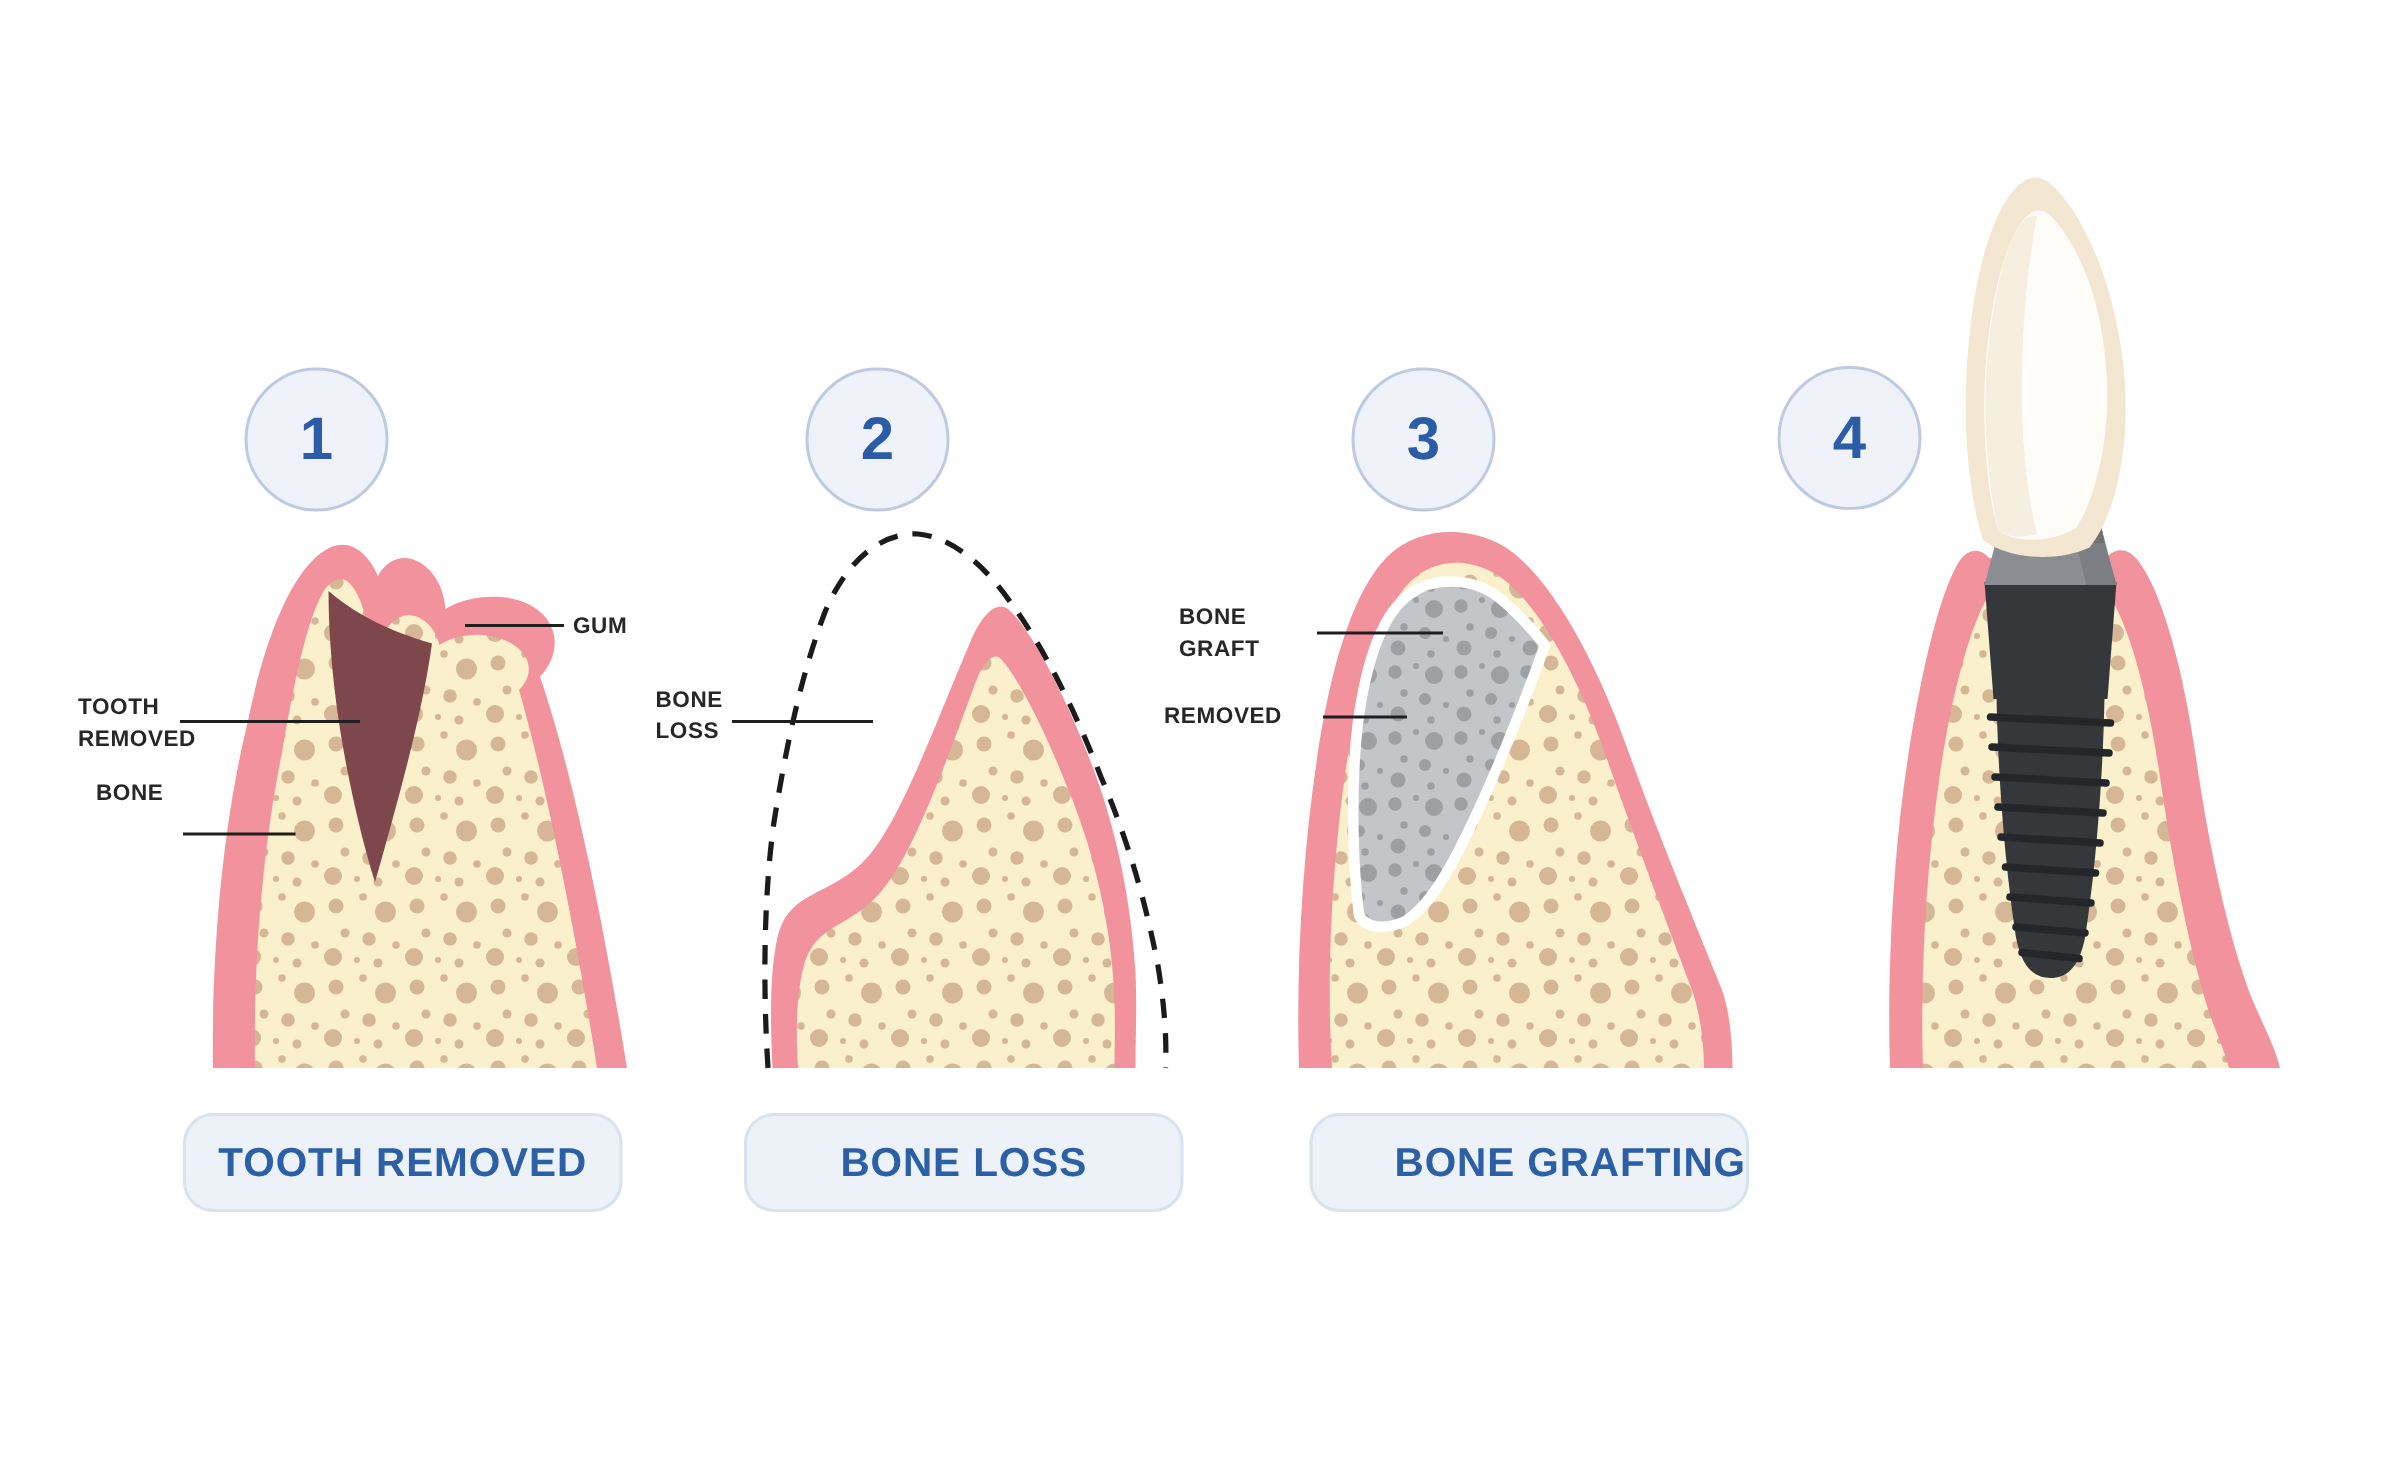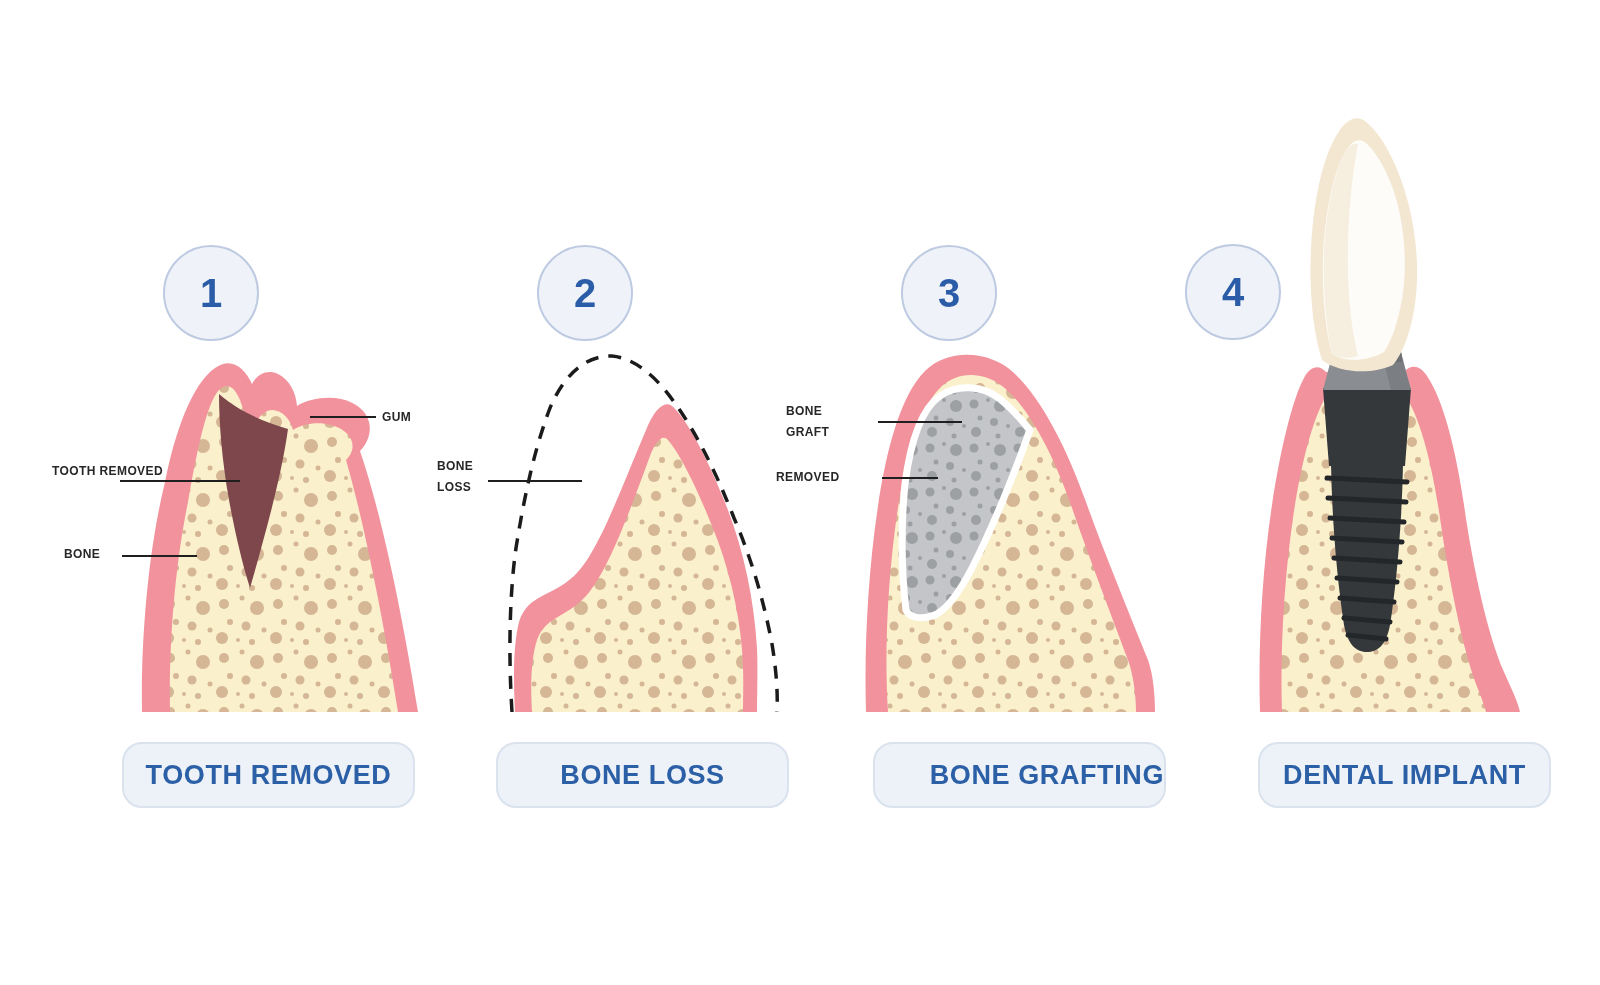--- a/index.html
+++ b/index.html
@@ -10,21 +10,21 @@
   .art{position:absolute;left:0;top:0;width:1600px;height:985px;}
   .step-circle{
     position:absolute;width:96px;height:96px;border-radius:50%;
     background:#EFF3F9;border:2px solid #BDCAE1;box-sizing:border-box;
     display:flex;align-items:center;justify-content:center;
   }
   .step-circle span{
     font-size:40px;font-weight:bold;color:#2A5CA7;line-height:1;
   }
   .callout{
-    position:absolute;font-size:12px;line-height:21px;font-weight:bold;
+    position:absolute;font-size:15px;line-height:21px;font-weight:bold;
     color:#272727;letter-spacing:.4px;white-space:pre-line;
   }
   .leader{position:absolute;height:2px;background:#1f1f1f;}
   .pill{
     position:absolute;height:66px;border-radius:20px;background:#EDF1F8;
     border:2px solid #DAE2EE;box-sizing:border-box;
     display:flex;align-items:center;justify-content:center;
   }
   .pill span{
     font-size:27px;font-weight:bold;color:#2B5FA6;letter-spacing:.6px;
@@ -236,21 +236,21 @@
   <div class="step-circle" style="left:901px;top:245px;">
     <span>3</span>
   </div>
   <div class="step-circle" style="left:1185px;top:244px;">
     <span>4</span>
   </div>
 
   <div class="callout" style="left:52px;top:461px;width:112px;">TOOTH REMOVED</div>
   <div class="leader" style="left:120px;top:480px;width:120px;"></div>
 
-  <div class="callout" style="left:64px;top:544px;width:70px;">BONE</div>
+  <div class="callout" style="left:64px;top:518px;width:70px;">BONE</div>
   <div class="leader" style="left:122px;top:555px;width:75px;"></div>
 
   <div class="callout" style="left:382px;top:407px;width:60px;">GUM</div>
   <div class="leader" style="left:310px;top:416px;width:66px;"></div>
 
   <div class="callout" style="left:437px;top:456px;width:64px;">BONE LOSS</div>
   <div class="leader" style="left:488px;top:480px;width:94px;"></div>
 
   <div class="callout" style="left:786px;top:401px;width:70px;">BONE GRAFT</div>
   <div class="leader" style="left:878px;top:421px;width:84px;"></div>
@@ -260,17 +260,14 @@
 
   <div class="pill" style="left:122px;top:742px;width:293px;">
     <span>TOOTH REMOVED</span>
   </div>
   <div class="pill" style="left:496px;top:742px;width:293px;">
     <span>BONE LOSS</span>
   </div>
   <div class="pill" style="left:873px;top:742px;width:293px;justify-content:flex-end;">
     <span>BONE GRAFTING</span>
   </div>
-  <div class="pill" style="left:1258px;top:742px;width:293px;">
-    <span>DENTAL IMPLANT</span>
-  </div>
 
 </div>
 
 </body></html>

